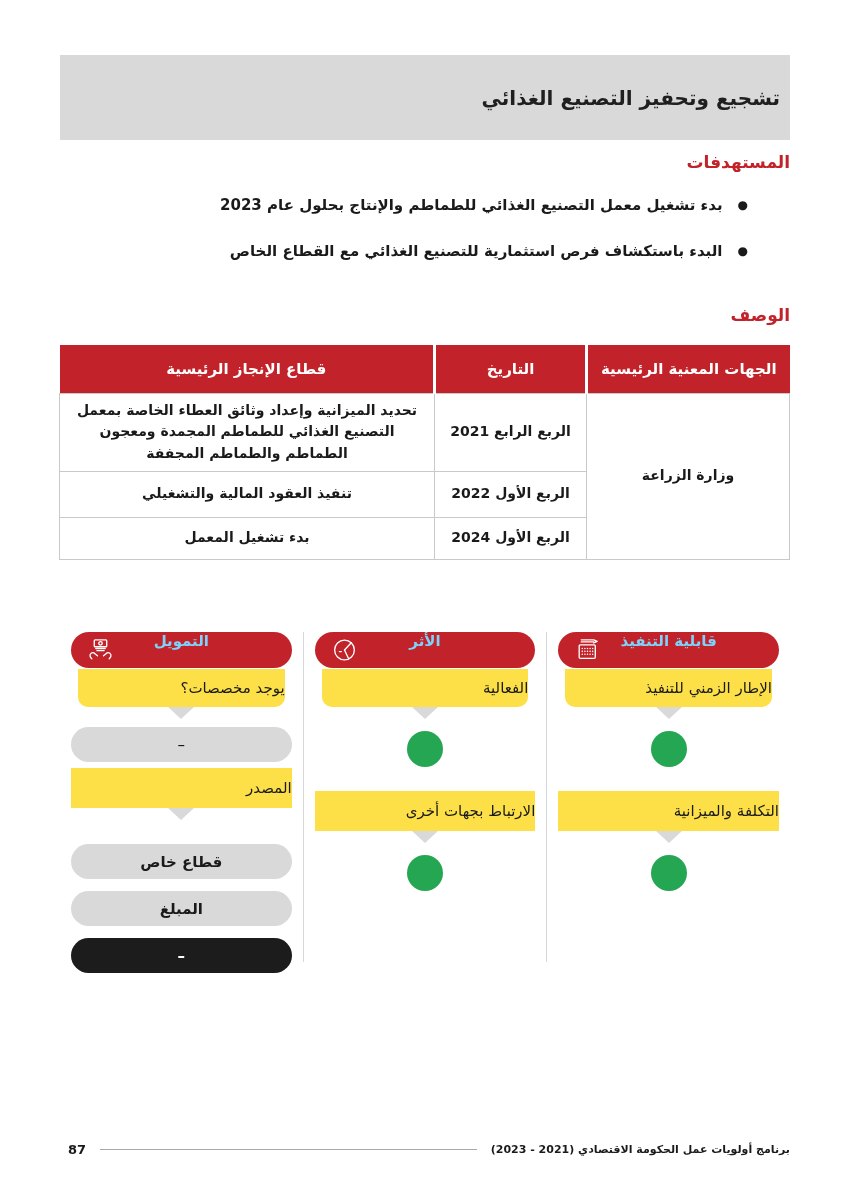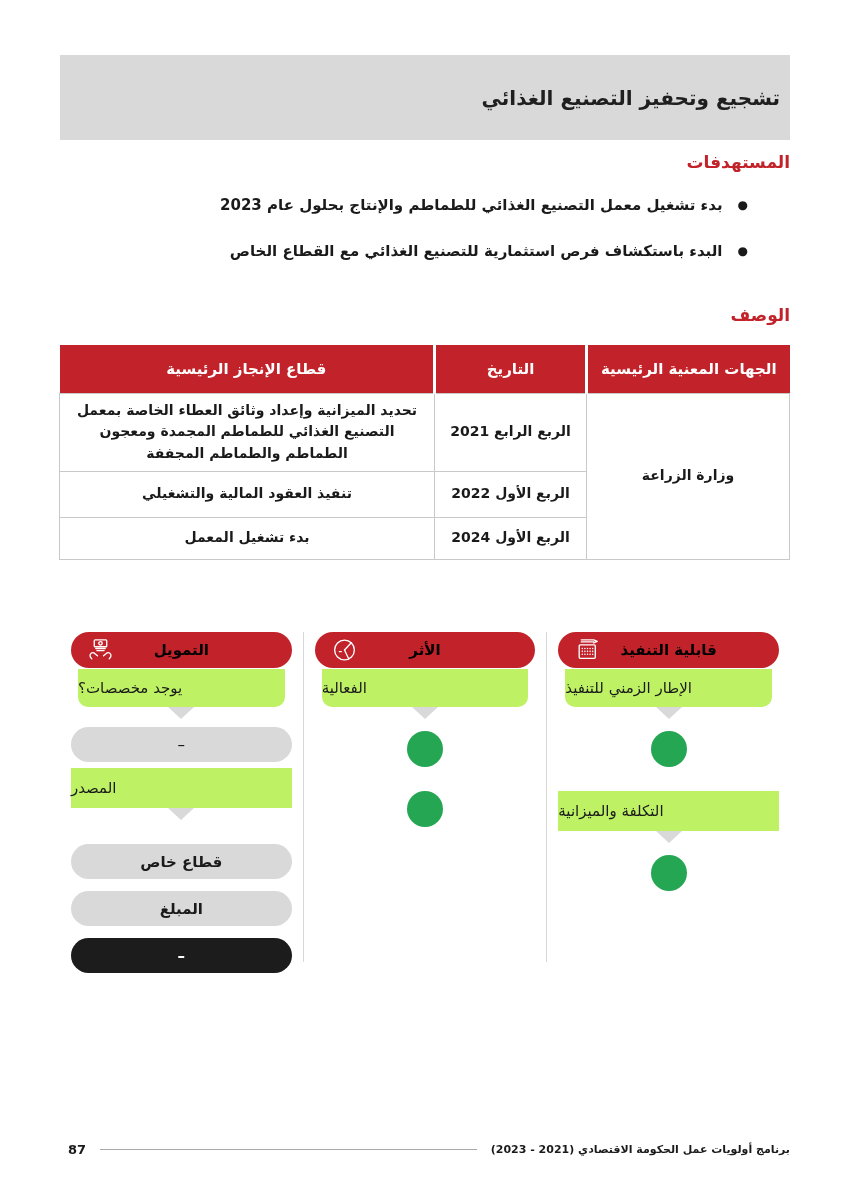--- a/index.html
+++ b/index.html
@@ -44,26 +44,26 @@
   td.r1 { height:57px; }
   td.r2 { height:46px; }
   td.r3 { height:42px; }
 
   
   .panels { position:absolute; top:632px; right:60px; width:730px; height:330px; display:flex; }
   .panel { flex:1; padding:0 11px; }
   .panel.middle { border-left:1px solid #d8d8d8; border-right:1px solid #d8d8d8; }
   .pill-header {
     position:relative; height:36px; border-radius:18px; background:#c2232a;
-    color:#000000; font-size:15px; font-weight:bold;
-    display:flex; align-items:center; justify-content:center;
+    color:#7dd3fc; font-size:15px; font-weight:bold;
+    display:flex; justify-content:center;
   }
   .pill-header .picon { position:absolute; left:16px; top:50%; transform:translateY(-50%); width:27px; height:27px; }
   .callout {
-    position:relative; background:#bef264; display:flex; align-items:center; justify-content:flex-end;
+    position:relative; background:#fde047; display:flex; align-items:center; justify-content:flex-start;
     font-size:15px; color:#1a1a1a; height:38px;
   }
   .callout.sm { margin:1px 7px 0; border-radius:0 0 10px 10px; }
   .callout.lg { height:40px; margin-top:6px; }
   .callout::after {
     content:""; position:absolute; top:100%; left:50%; transform:translateX(-50%);
     border:13px solid transparent; border-top:12px solid #d9d9d9; border-bottom:0;
   }
   .dot { width:36px; height:36px; border-radius:50%; background:#24a653; margin:24px auto; }
   .stadium {
@@ -183,20 +183,23 @@
             <path d="M13 13 L17 21.5"></path>
             <path d="M8 14.5 h2"></path>
           </svg>
         </span>
         <span>الأثر</span>
       </div>
       <div class="callout sm">
         <span>الفعالية</span>
       </div>
       <div class="dot"></div>
+      <div class="callout lg">
+        <span>الارتباط بجهات أخرى</span>
+      </div>
       <div class="dot"></div>
     </div>
 
     <div class="panel">
       <div class="pill-header">
         <span class="picon">
           <svg viewBox="0 0 26 26">
             <rect x="7" y="3.3" width="12" height="6.6" rx="0.8"></rect>
             <circle cx="13" cy="6.6" r="1.7"></circle>
             <path d="M8.5 11.6 h9"></path>

